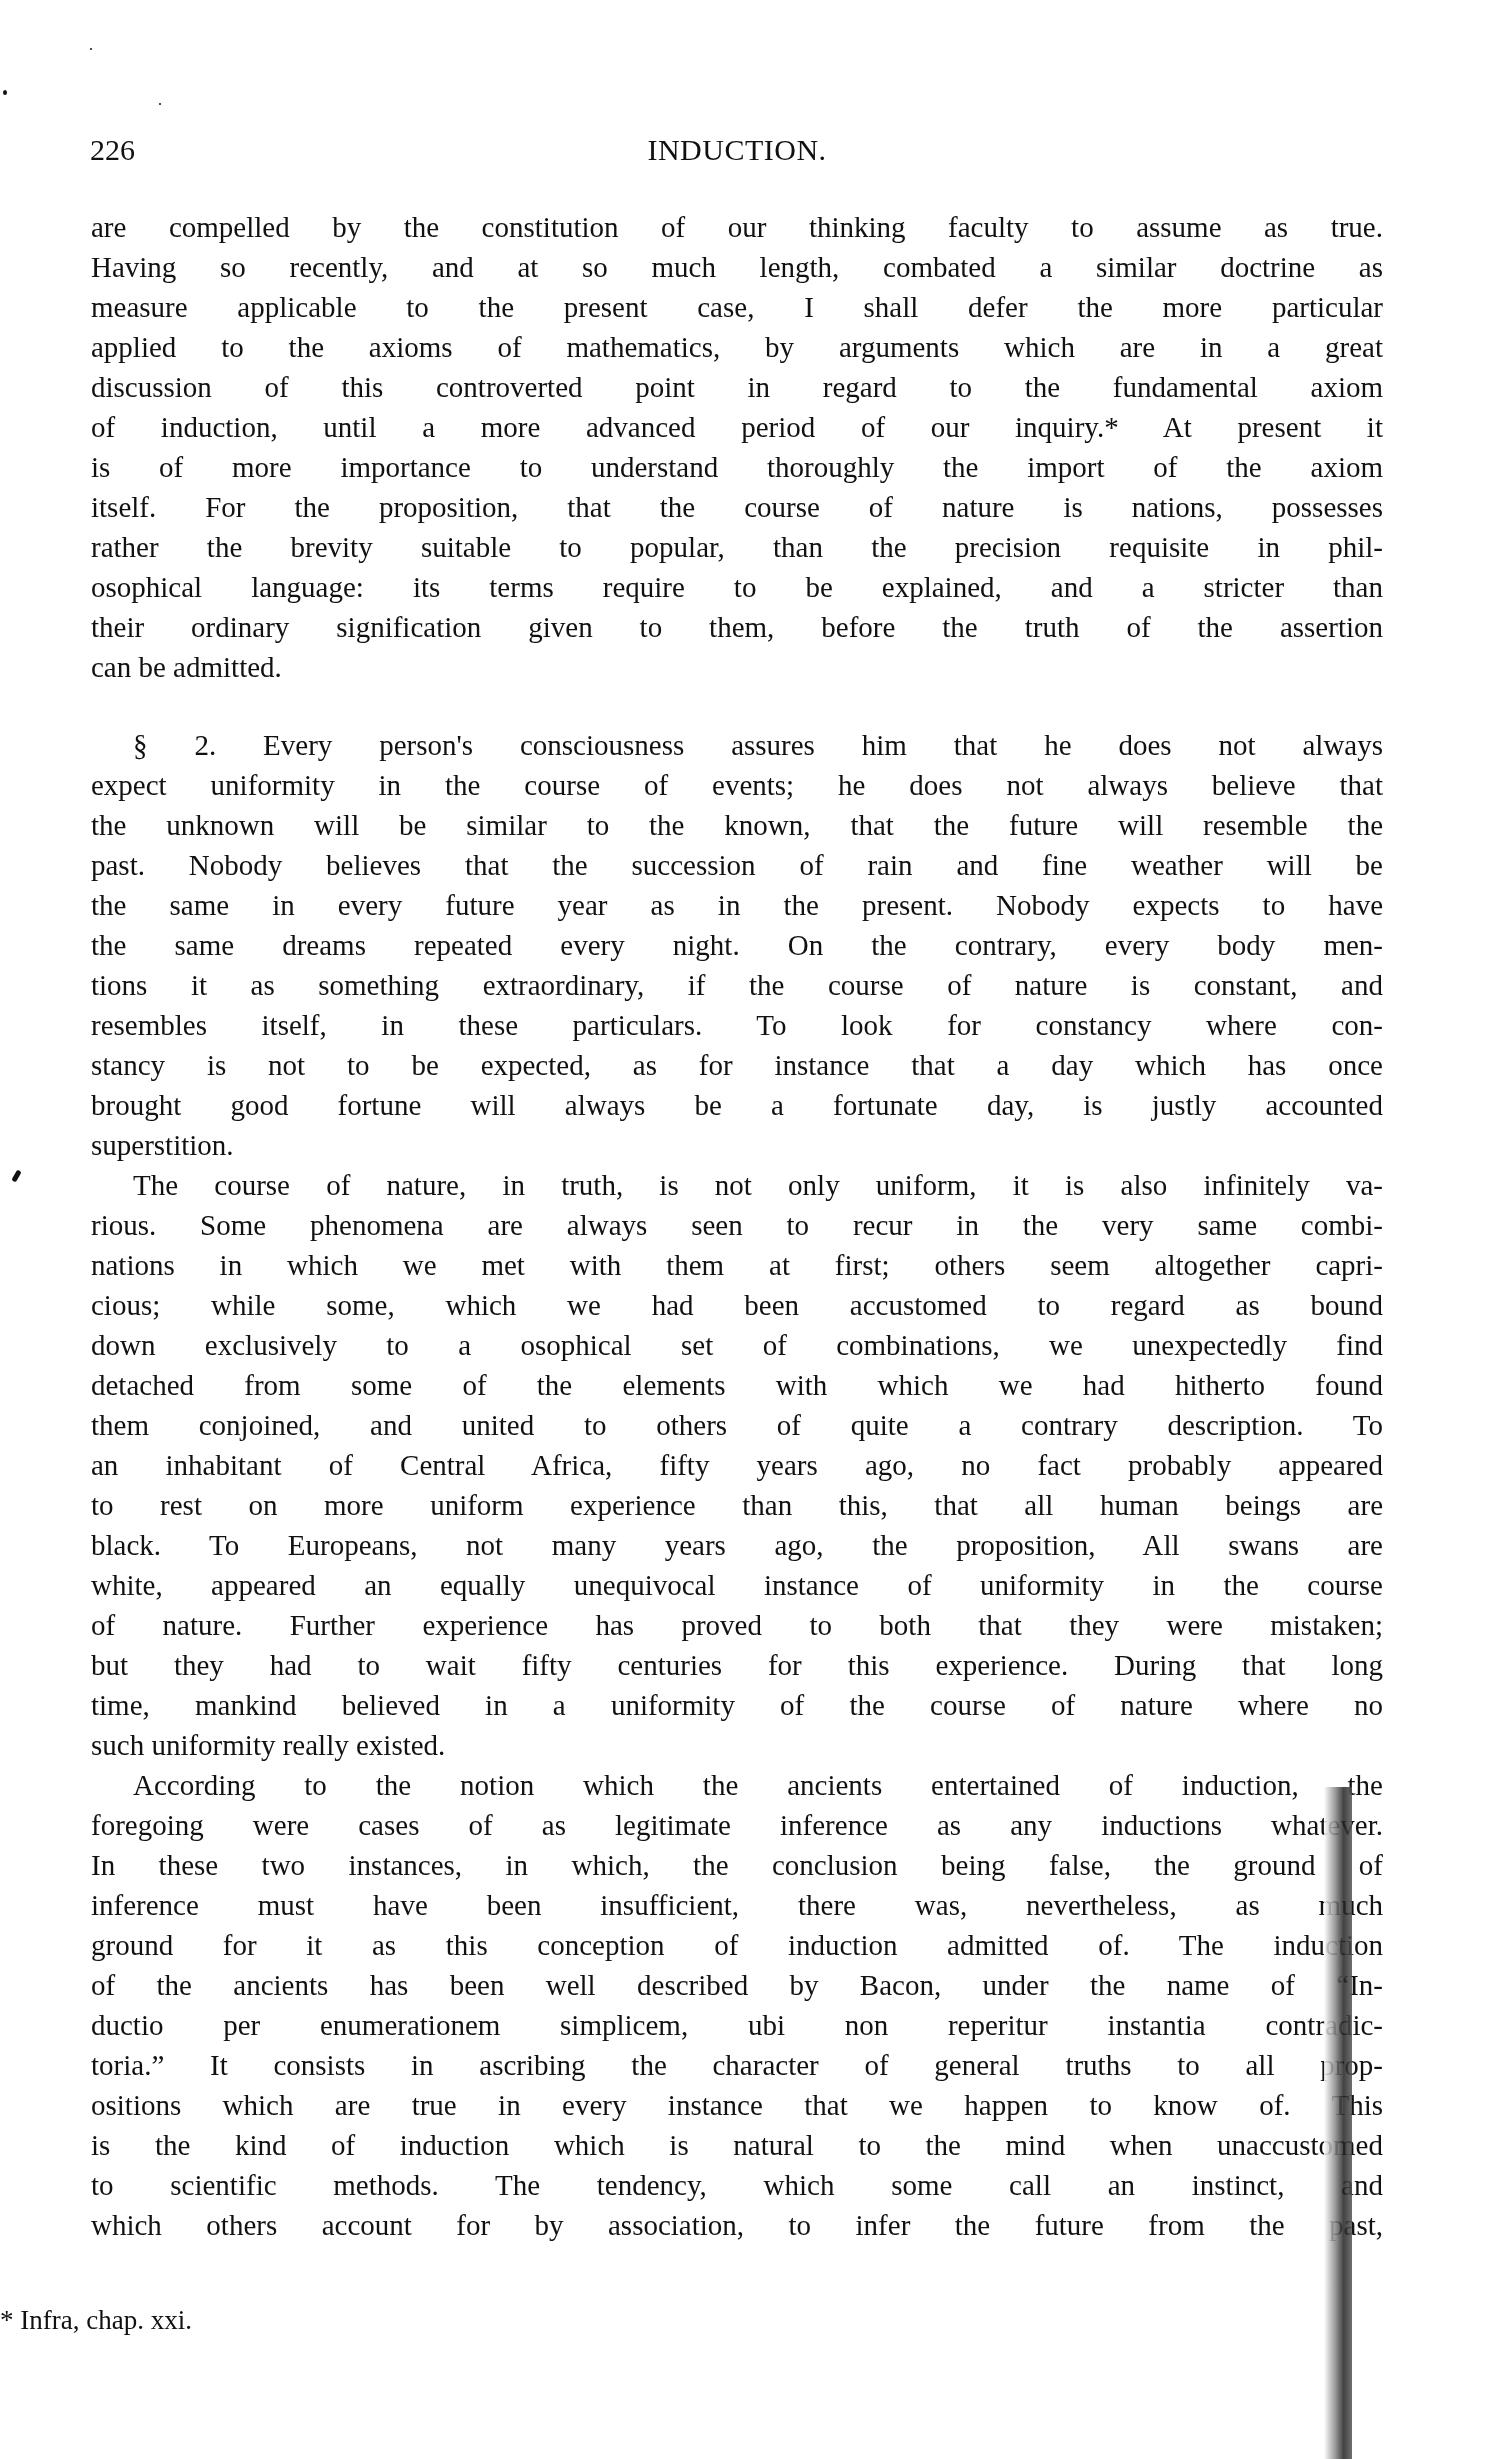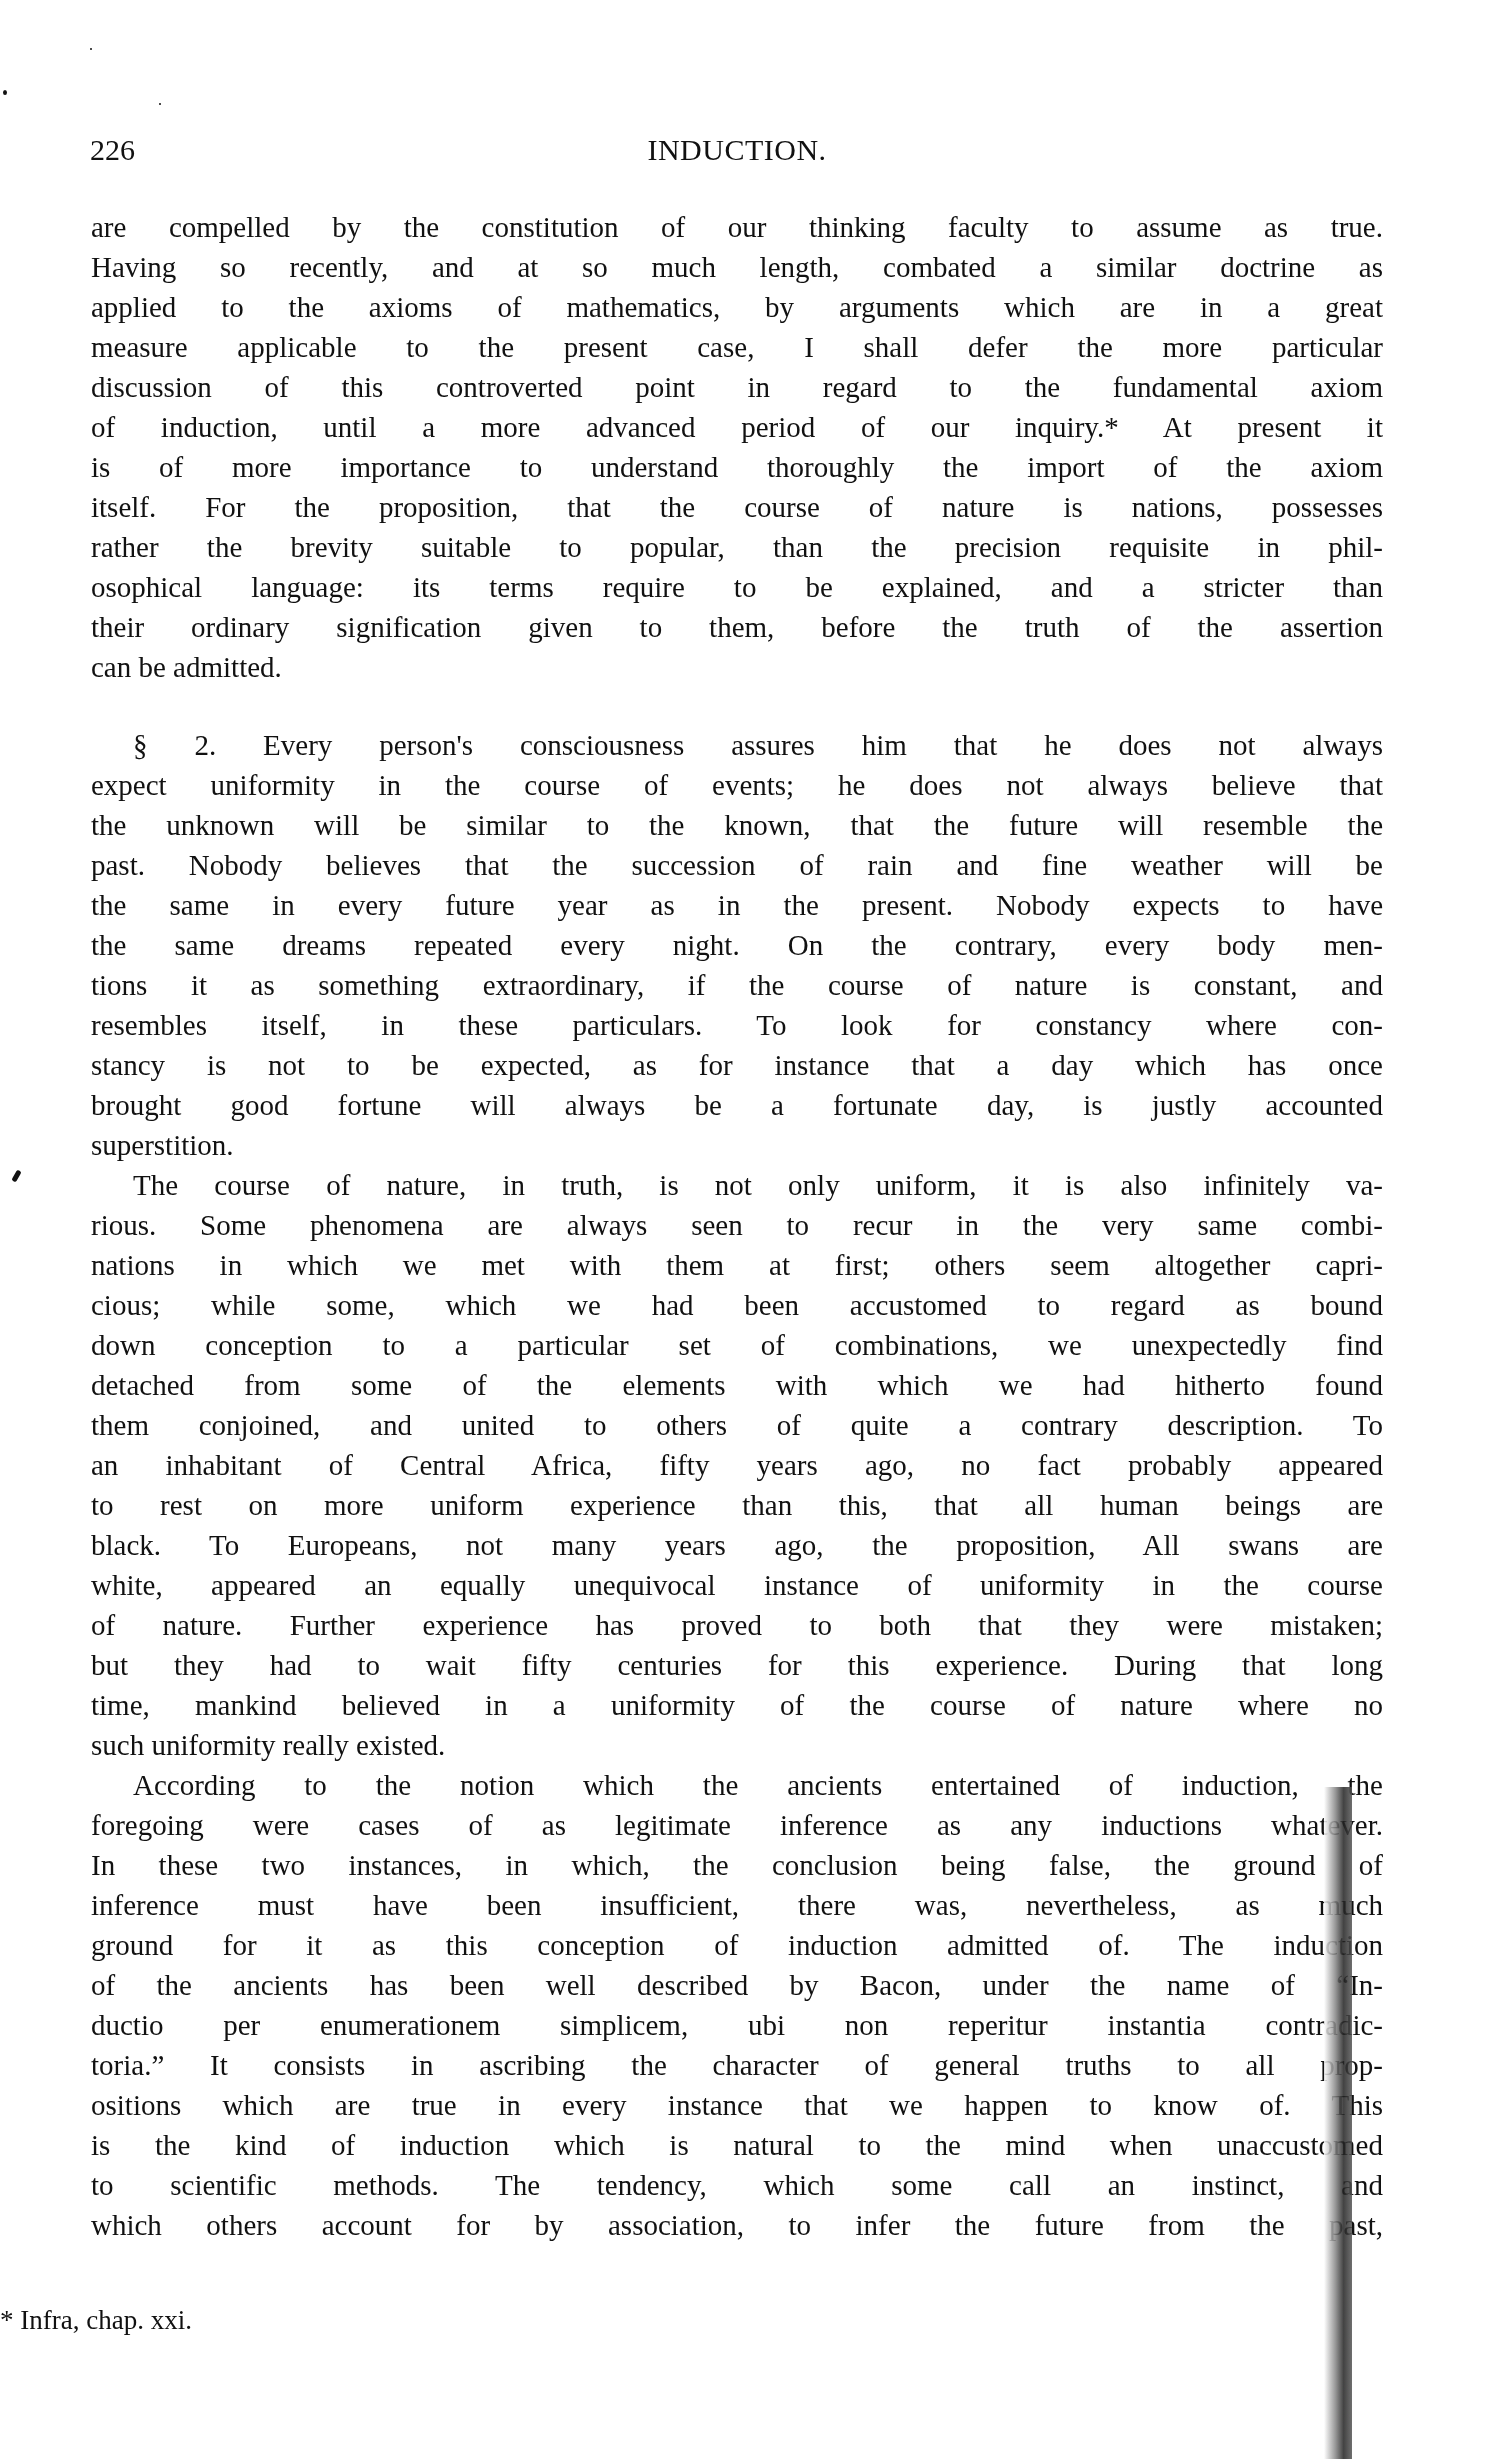--- a/index.html
+++ b/index.html
@@ -30,22 +30,22 @@
 
   <div class="header">
     <span class="page-num">226</span>
     <span class="running-title">INDUCTION.</span>
   </div>
 
   <div class="body-text" id="body-text">
       <div>
         <div class="line">are compelled by the constitution of our thinking faculty to assume as true.</div>
         <div class="line">Having so recently, and at so much length, combated a similar doctrine as</div>
+        <div class="line">measure applicable to the present case, I shall defer the more particular</div>
         <div class="line">applied to the axioms of mathematics, by arguments which are in a great</div>
-        <div class="line">measure applicable to the present case, I shall defer the more particular</div>
         <div class="line">discussion of this controverted point in regard to the fundamental axiom</div>
         <div class="line">of induction, until a more advanced period of our inquiry.*  At present it</div>
         <div class="line">is of more importance to understand thoroughly the import of the axiom</div>
         <div class="line">itself.  For the proposition, that the course of nature is nations, possesses</div>
         <div class="line">rather the brevity suitable to popular, than the precision requisite in phil-</div>
         <div class="line">osophical language: its terms require to be explained, and a stricter than</div>
         <div class="line">their ordinary signification given to them, before the truth of the assertion</div>
         <div class="line last">can be admitted.</div>
       </div>
       <div class="gap"></div>
@@ -60,21 +60,21 @@
         <div class="line">resembles itself, in these particulars.  To look for constancy where con-</div>
         <div class="line">stancy is not to be expected, as for instance that a day which has once</div>
         <div class="line">brought good fortune will always be a fortunate day, is justly accounted</div>
         <div class="line last">superstition.</div>
       </div>
       <div>
         <div class="line indent">The course of nature, in truth, is not only uniform, it is also infinitely va-</div>
         <div class="line">rious.  Some phenomena are always seen to recur in the very same combi-</div>
         <div class="line">nations in which we met with them at first; others seem altogether capri-</div>
         <div class="line">cious; while some, which we had been accustomed to regard as bound</div>
-        <div class="line">down conception to a particular set of combinations, we unexpectedly find</div>
+        <div class="line">down exclusively to a osophical set of combinations, we unexpectedly find</div>
         <div class="line">detached from some of the elements with which we had hitherto found</div>
         <div class="line">them conjoined, and united to others of quite a contrary description.  To</div>
         <div class="line">an inhabitant of Central Africa, fifty years ago, no fact probably appeared</div>
         <div class="line">to rest on more uniform experience than this, that all human beings are</div>
         <div class="line">black.  To Europeans, not many years ago, the proposition, All swans are</div>
         <div class="line">white, appeared an equally unequivocal instance of uniformity in the course</div>
         <div class="line">of nature.  Further experience has proved to both that they were mistaken;</div>
         <div class="line">but they had to wait fifty centuries for this experience.  During that long</div>
         <div class="line">time, mankind believed in a uniformity of the course of nature where no</div>
         <div class="line last">such uniformity really existed.</div>

